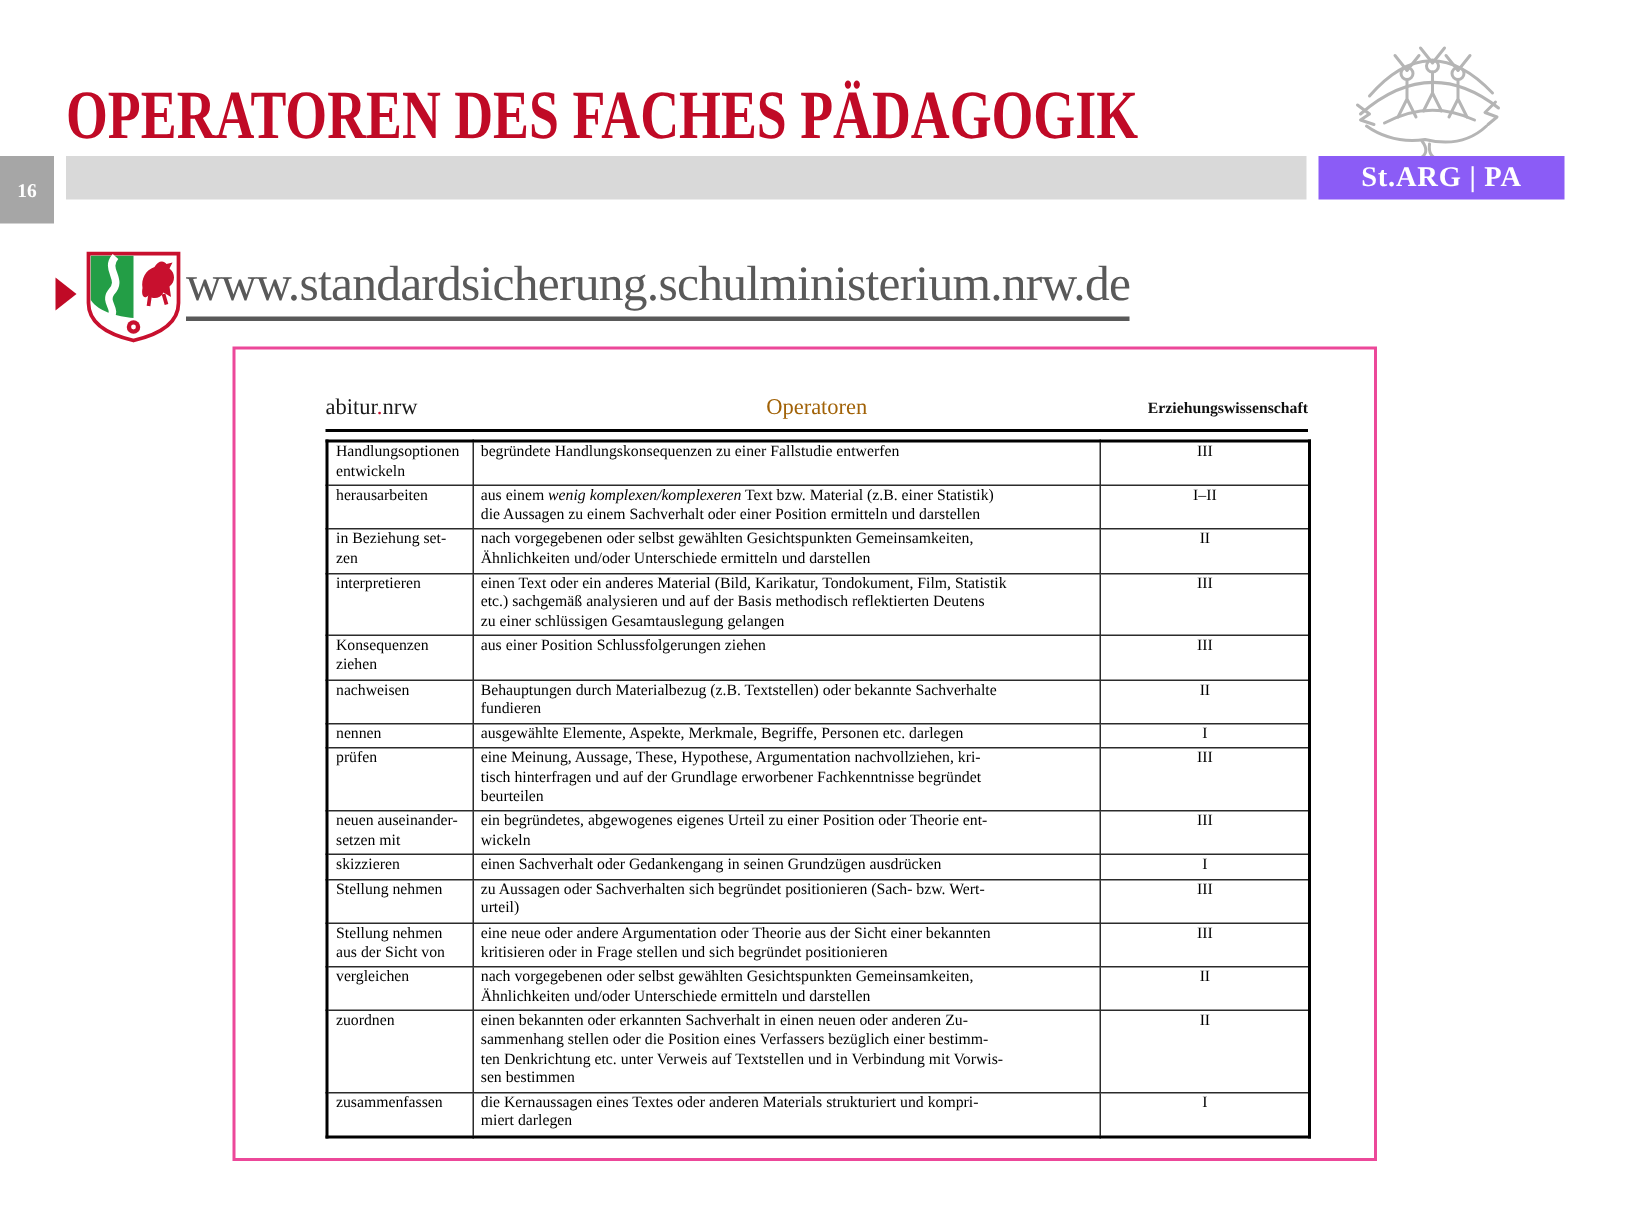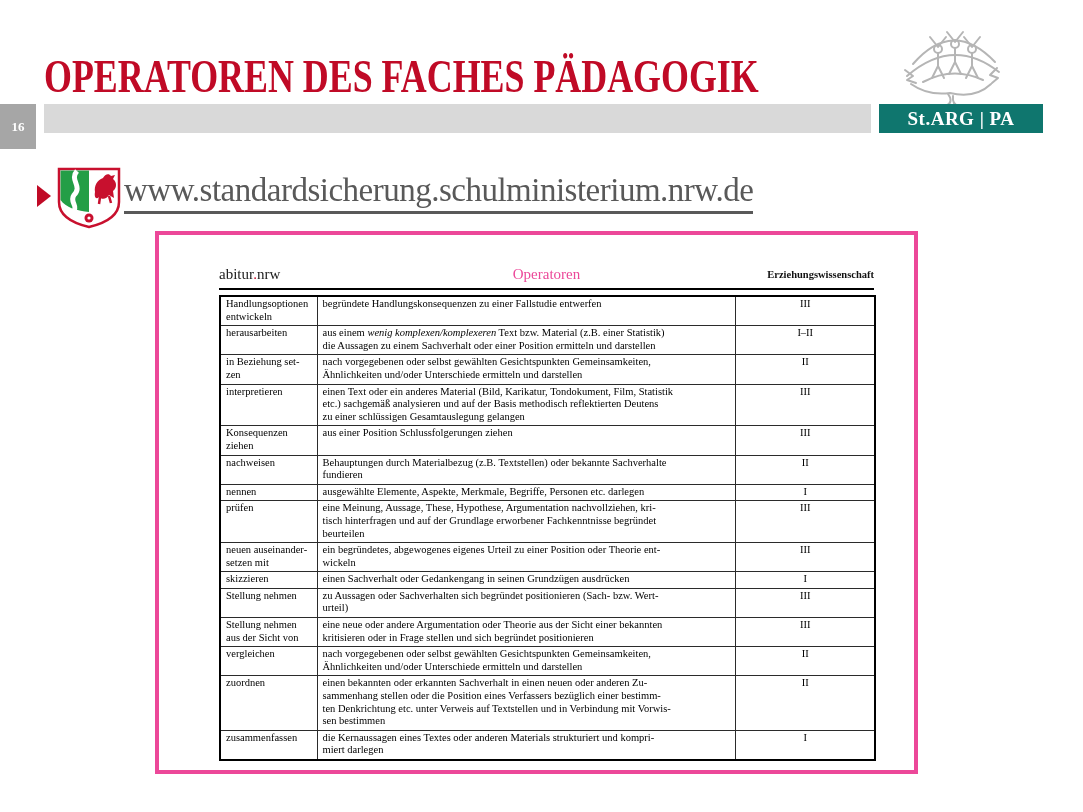--- a/index.html
+++ b/index.html
@@ -12,41 +12,41 @@
     color:#C00A26;white-space:nowrap;letter-spacing:0;
     transform:scaleX(0.78);transform-origin:left top;
   }
   .people-logo{position:absolute;left:893px;top:22px;width:120px;height:95px;}
   .band-number{
     position:absolute;left:0;top:104px;width:36px;height:45px;background:#A6A6A6;
     color:#fff;font-size:13px;font-weight:700;display:flex;align-items:center;justify-content:center;
   }
   .band-bar{position:absolute;left:44px;top:104px;width:827px;height:29px;background:#D9D9D9;}
   .band-badge{
-    position:absolute;left:879px;top:104px;width:164px;height:29px;background:#0f766e;
+    position:absolute;left:879px;top:104px;width:164px;height:29px;background:#8b5cf6;
     color:#fff;font-size:19px;font-weight:700;display:flex;align-items:center;justify-content:center;
     letter-spacing:0.5px;
   }
   .bullet{
     position:absolute;left:37px;top:185px;width:0;height:0;
     border-left:14px solid #C00A26;border-top:11px solid transparent;border-bottom:11px solid transparent;
   }
   .nrw-shield{position:absolute;left:56px;top:166px;width:66px;height:63px;}
   .link{
     position:absolute;left:124px;top:172px;font-size:33px;color:#595959;
     text-decoration:none;border-bottom:3px solid #595959;padding-bottom:1px;
     white-space:nowrap;letter-spacing:-0.5px;line-height:1.15;
   }
   .panel{
     position:absolute;left:155px;top:231px;width:763px;height:543px;background:#fff;
-    border:4px solid #ec4899;box-sizing:border-box;
+    border:2px solid #ec4899;box-sizing:border-box;
   }
   .doc-brand{position:absolute;left:60px;top:31px;font-size:15px;color:#1a1a1a;white-space:nowrap;}
   .doc-brand .dot{color:#C8102E;}
-  .doc-header-center{position:absolute;left:60px;top:31px;width:655px;text-align:center;font-size:15px;color:#ec4899;}
+  .doc-header-center{position:absolute;left:60px;top:31px;width:655px;text-align:center;font-size:15px;color:#a16207;}
   .doc-header-right{position:absolute;left:60px;top:34px;width:655px;text-align:right;font-size:10.5px;font-weight:700;color:#111;}
   .doc-rule{position:absolute;left:60px;top:53px;width:655px;height:2px;background:#000;}
   table.operators{
     position:absolute;left:60px;top:60px;width:655px;border-collapse:collapse;table-layout:fixed;
     border:2px solid #000;
   }
   table.operators td{
     border:1px solid #2b2b2b;font-size:10.5px;line-height:1.2;color:#000;
     padding:1px 4px 2px 5px;vertical-align:top;overflow:hidden;
   }

